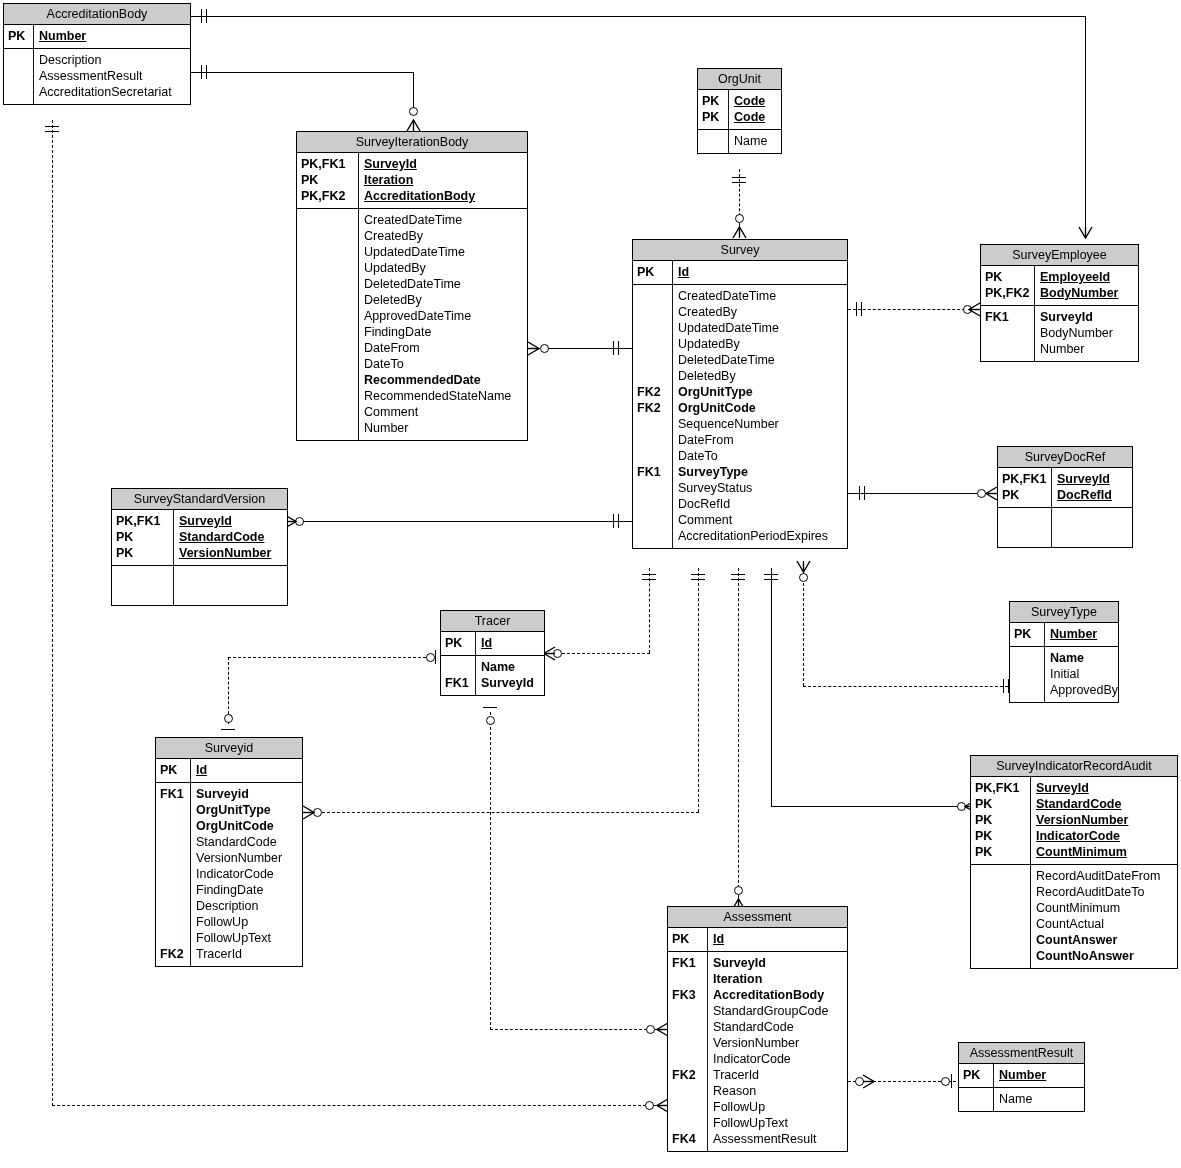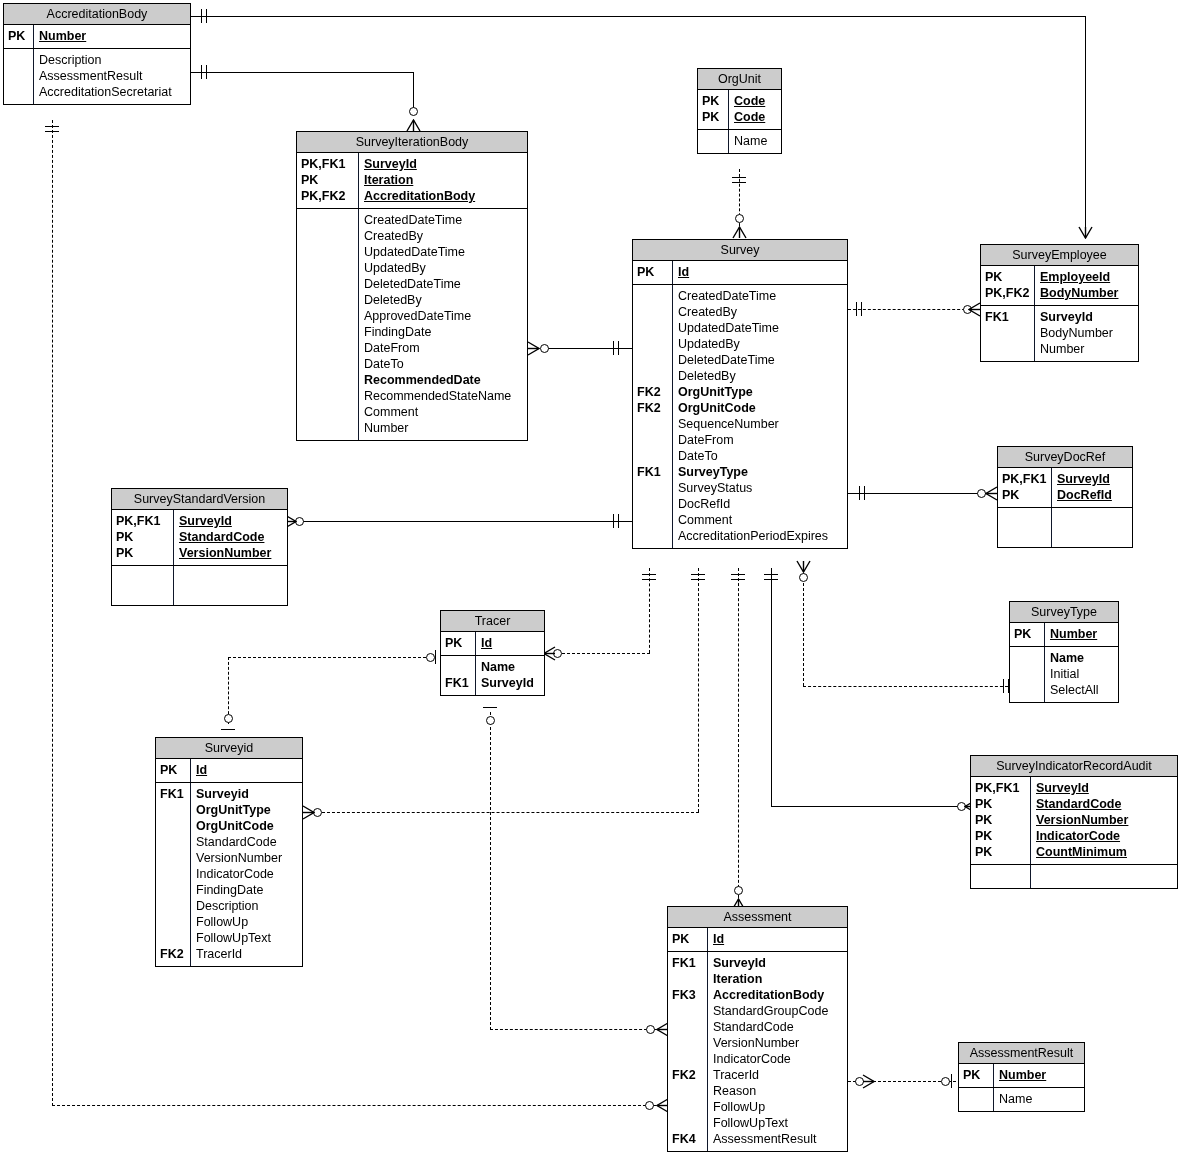--- a/index.html
+++ b/index.html
@@ -428,21 +428,21 @@
         <div class="fld pk">Number</div>
       </div>
     </div>
     <div class="ent-sec">
       <div class="col-key" style="width:35px;">
         <div class="key empty">&nbsp;</div>
       </div>
       <div class="col-name">
         <div class="fld b">Name</div>
         <div class="fld">Initial</div>
-        <div class="fld">SelectAll</div>
+        <div class="fld">ApprovedBy</div>
       </div>
     </div>
   </div>
 
   <div class="entity" style="left:440px;top:610px;width:105px;">
     <div class="ent-title">Tracer</div>
     <div class="ent-sec pk-sec">
       <div class="col-key" style="width:35px;">
         <div class="key">PK</div>
       </div>
@@ -516,20 +516,28 @@
         <div class="fld pk">SurveyId</div>
         <div class="fld pk">StandardCode</div>
         <div class="fld pk">VersionNumber</div>
         <div class="fld pk">IndicatorCode</div>
         <div class="fld pk">CountMinimum</div>
       </div>
     </div>
     <div class="ent-sec">
       <div class="col-key" style="width:60px;">
         <div class="key empty">&nbsp;</div>
+      </div>
+      <div class="col-name">
+        <div class="fld">RecordAuditDateFrom</div>
+        <div class="fld">RecordAuditDateTo</div>
+        <div class="fld">CountMinimum</div>
+        <div class="fld">CountActual</div>
+        <div class="fld b">CountAnswer</div>
+        <div class="fld b">CountNoAnswer</div>
       </div>
     </div>
   </div>
 
   <div class="entity" style="left:667px;top:906px;width:181px;">
     <div class="ent-title">Assessment</div>
     <div class="ent-sec pk-sec">
       <div class="col-key" style="width:40px;">
         <div class="key">PK</div>
       </div>

